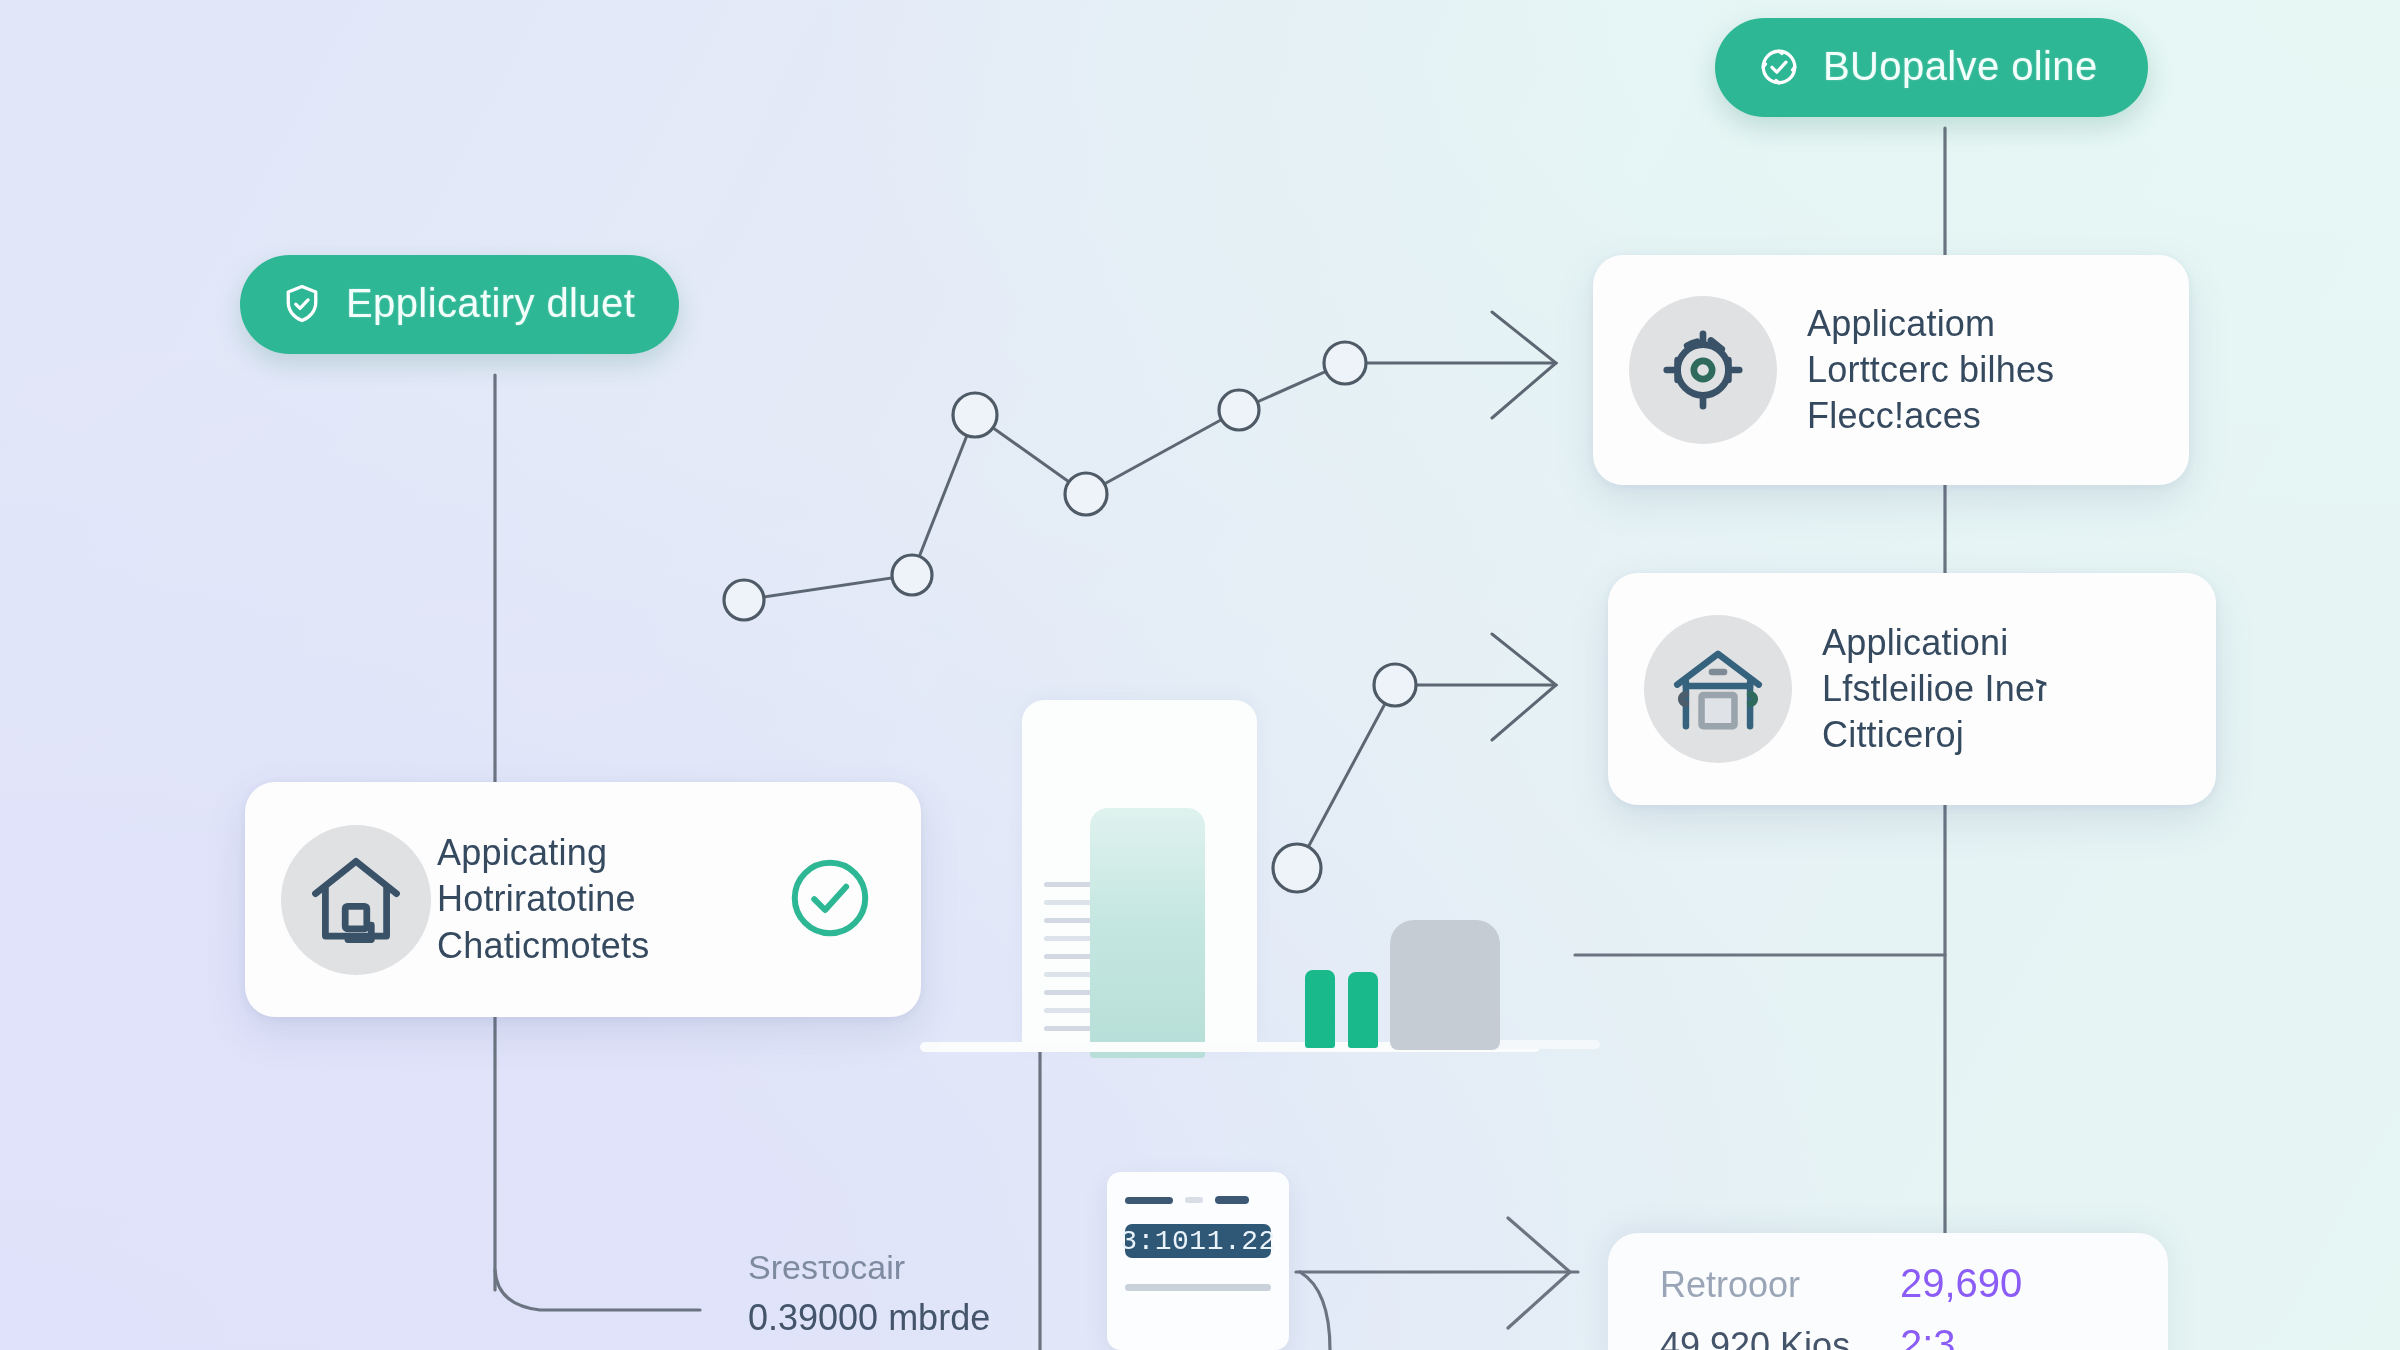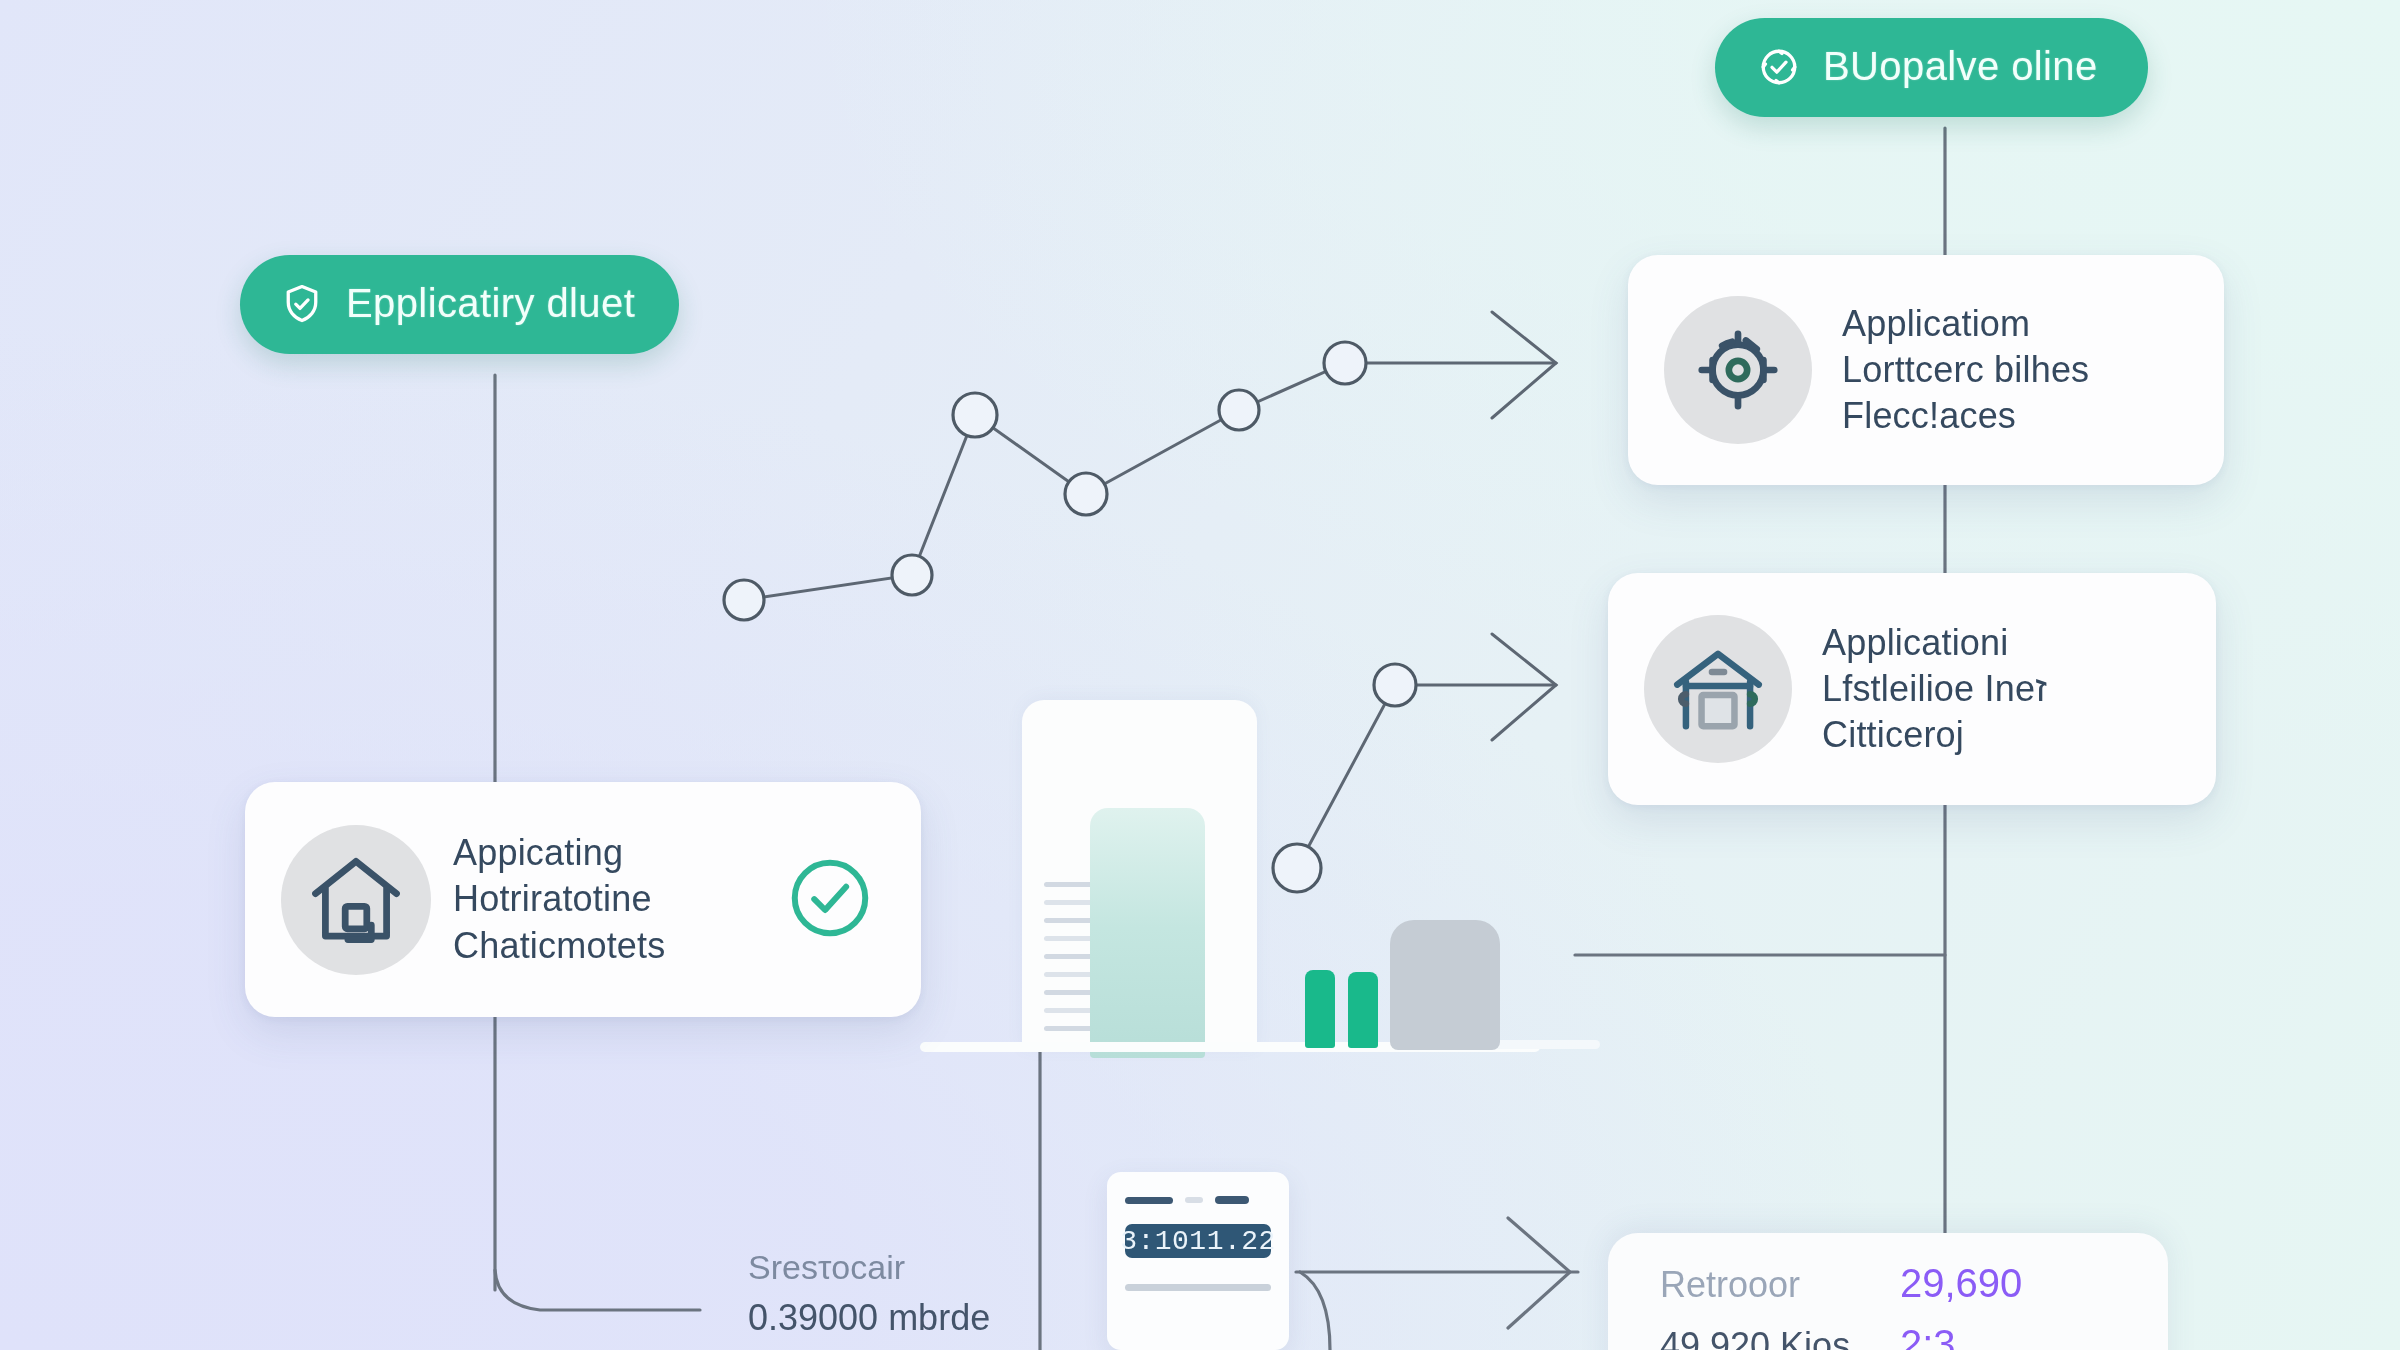--- a/index.html
+++ b/index.html
@@ -44,24 +44,24 @@
     display:flex;align-items:center;justify-content:center;
   }
   .card .ctext{display:flex;flex-direction:column;}
   .card .ctext span{
     color:#35495f;font-size:36px;line-height:1.28;white-space:nowrap;
     letter-spacing:.2px;
   }
 
   #card-left{left:245px;top:782px;width:640px;height:235px;padding:0 0 0 36px;}
   #card-left .avatar{width:150px;height:150px;}
-  #card-left .ctext{margin-left:22px;}
+  #card-left .ctext{margin-left:6px;}
   #card-left .checkwrap{margin-left:auto;margin-right:46px;}
 
-  #card-r1{left:1628px;top:255px;width:560px;height:230px;padding:0 0 0 36px;}
+  #card-r1{left:1593px;top:255px;width:560px;height:230px;padding:0 0 0 36px;}
   #card-r1 .avatar{width:148px;height:148px;}
   #card-r1 .ctext{margin-left:30px;}
 
   #card-r2{left:1608px;top:573px;width:560px;height:232px;padding:0 12px 0 36px;}
   #card-r2 .avatar{width:148px;height:148px;}
   #card-r2 .ctext{margin-left:30px;}
 
   
   #card-stats{
     left:1608px;top:1233px;width:560px;height:180px;border-radius:30px 30px 0 0;

